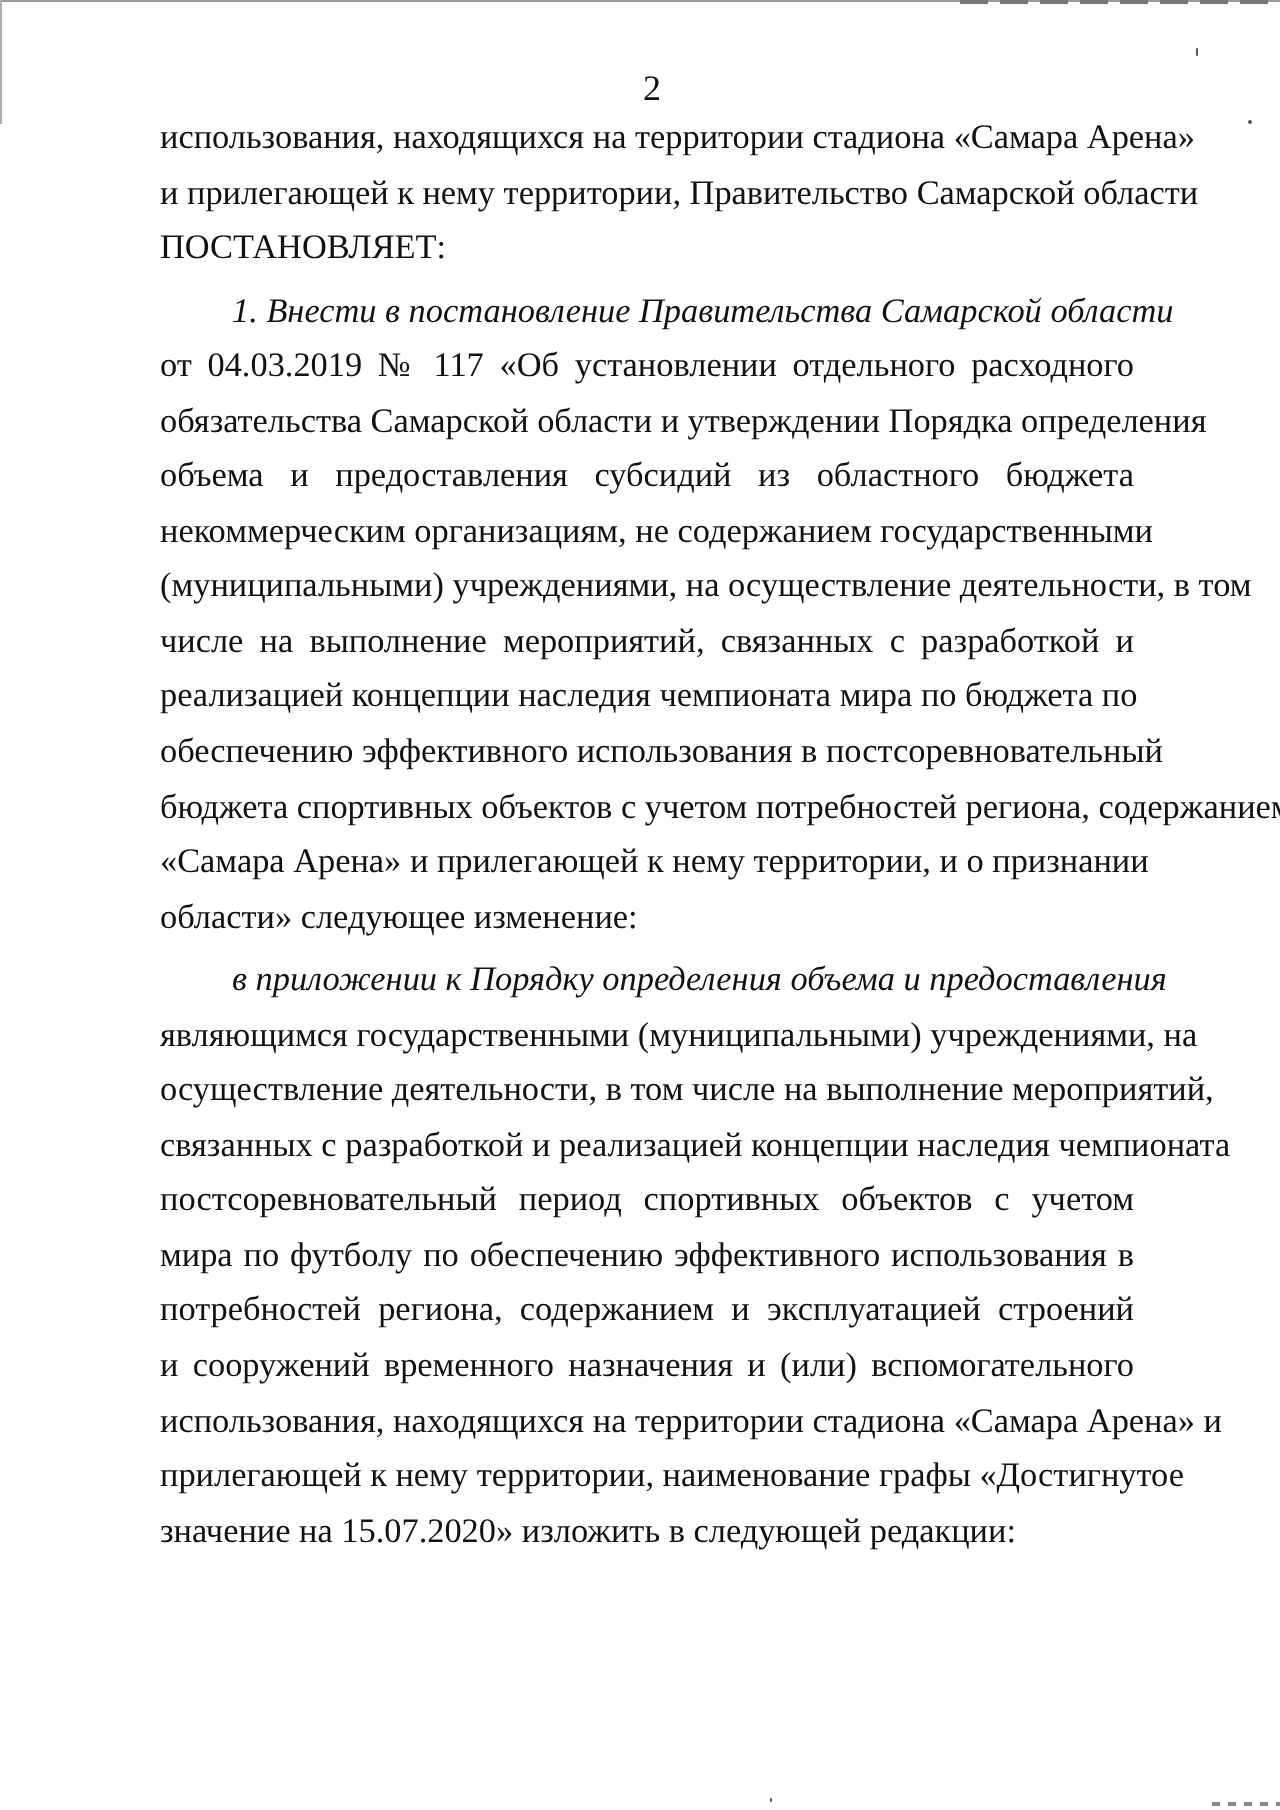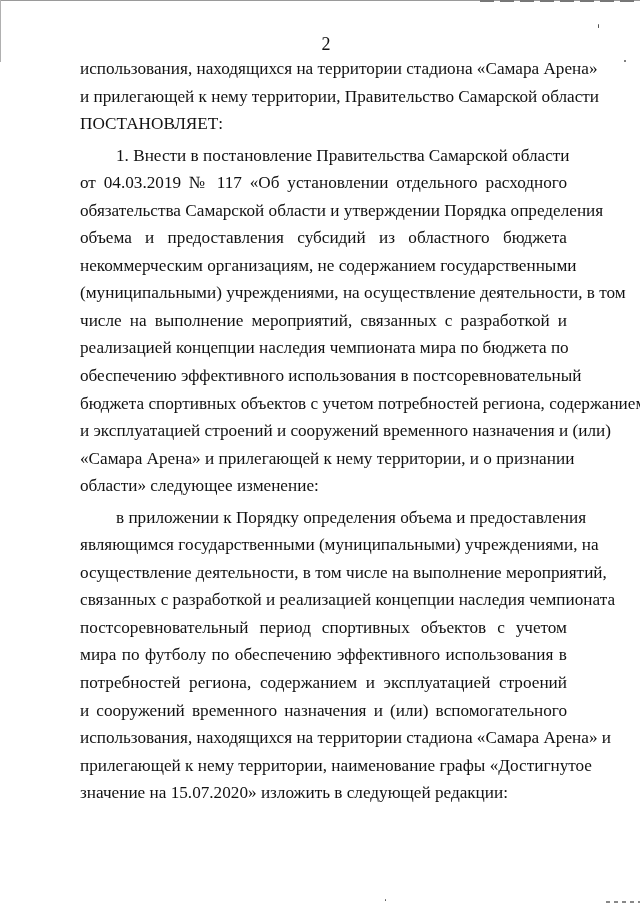--- a/index.html
+++ b/index.html
@@ -66,20 +66,21 @@
       white-space: nowrap;
       text-align: justify;
       text-align-last: justify;
       height: 27.55px;
     }
     .line.last {
       text-align-last: left;
     }
     .line.indent {
       padding-left: 36px;
+      font-style: italic;
     }
     .para-gap {
       height: 4px;
     }
     .bottom-marks {
       position: absolute;
       right: 0; bottom: 2px;
       width: 34px; height: 2px;
       background: repeating-linear-gradient(90deg, #888 0 4px, transparent 4px 8px);
     }
@@ -110,21 +111,20 @@
       <span class="line indent">1. Внести в постановление Правительства Самарской области</span>
       <span class="line">от 04.03.2019 № 117 «Об установлении отдельного расходного</span>
       <span class="line">обязательства Самарской области и утверждении Порядка определения</span>
       <span class="line">объема и предоставления субсидий из областного бюджета</span>
       <span class="line">некоммерческим организациям, не содержанием государственными</span>
       <span class="line">(муниципальными) учреждениями, на осуществление деятельности, в том</span>
       <span class="line">числе на выполнение мероприятий, связанных с разработкой и</span>
       <span class="line">реализацией концепции наследия чемпионата мира по бюджета по</span>
       <span class="line">обеспечению эффективного использования в постсоревновательный</span>
       <span class="line">бюджета спортивных объектов с учетом потребностей региона, содержанием</span>
-      <span class="line">и эксплуатацией строений и сооружений временного назначения и (или)</span>
       <span class="line">«Самара Арена» и прилегающей к нему территории, и о признании</span>
       <span class="line last">области» следующее изменение:</span>
     </div>
     <div class="para-gap"></div>
 
     <div>
       <span class="line indent">в приложении к Порядку определения объема и предоставления</span>
       <span class="line">являющимся государственными (муниципальными) учреждениями, на</span>
       <span class="line">осуществление деятельности, в том числе на выполнение мероприятий,</span>
       <span class="line">связанных с разработкой и реализацией концепции наследия чемпионата</span>

